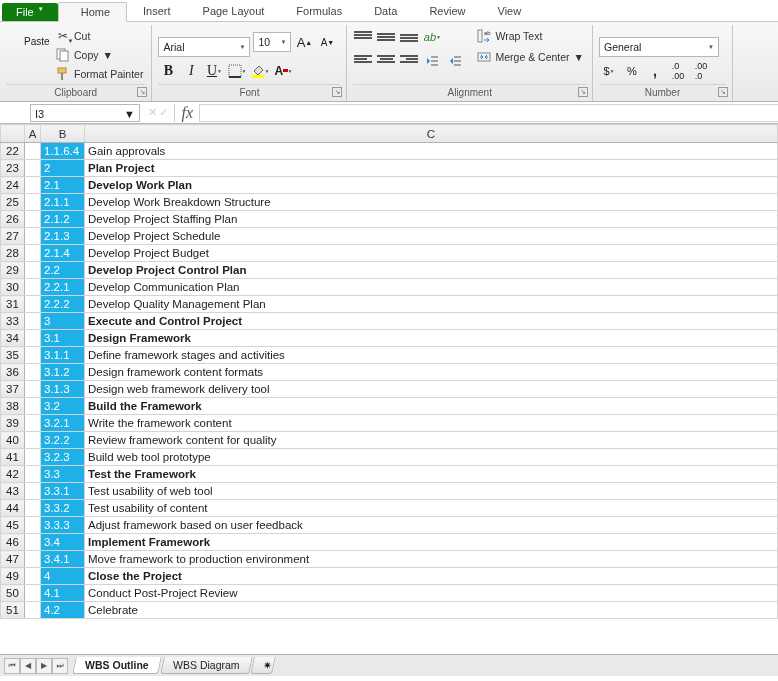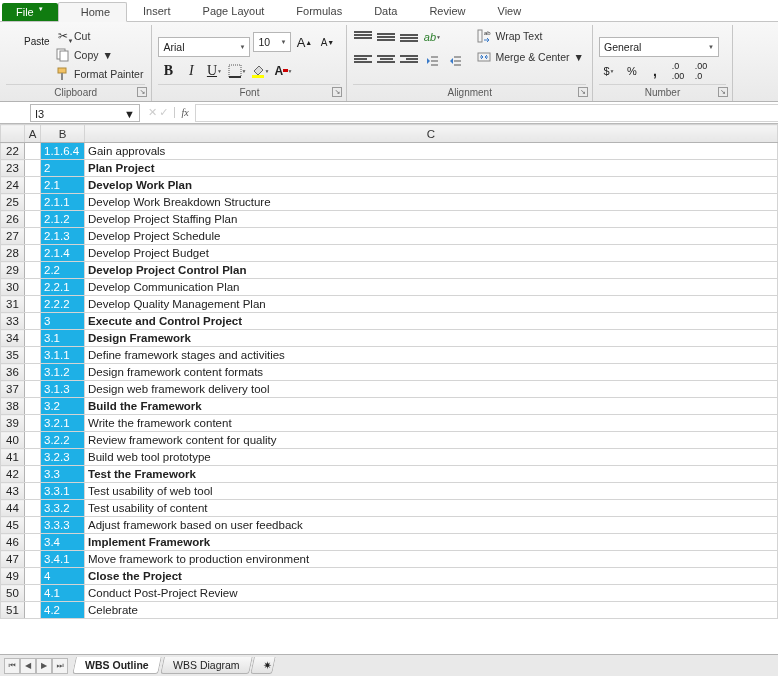--- a/index.html
+++ b/index.html
@@ -39,21 +39,21 @@
 .italI { font-family: "Times New Roman", serif; font-style: italic; font-size: 14px; }
 .undU { font-family: "Times New Roman", serif; text-decoration: underline; font-size: 14px; }
 
 .alignbox { width: 18px; height: 14px; display: inline-block; }
 .alignbox span { display: block; height: 2px; background: #555; margin: 1px 0; }
 
 
 .fxbar { display: flex; align-items: center; height: 22px; border-bottom: 1px solid #b8b8b8; background: #fff; }
 .namebox { width: 110px; border: 1px solid #b8b8b8; margin: 2px 2px 2px 30px; height: 18px; font-size: 11px; padding: 1px 4px; display: flex; align-items: flex-end; justify-content: space-between; }
 .fxbtns { display: flex; align-items: center; gap: 2px; padding: 0 6px; color: #999; }
-.fxlabel { font-style: italic; font-family: "Times New Roman", serif; font-size: 10px; padding: 0 6px; color: #555; border-left: 1px solid #ccc; }
+.fxlabel { font-style: italic; font-family: "Times New Roman", serif; font-size: 16px; padding: 0 6px; color: #555; border-left: 1px solid #ccc; }
 .fxinput { flex: 1; border: 1px solid #d4d4d4; border-right: none; height: 18px; margin: 2px 0; }
 
 
 .sheet { position: relative; height: 530px; overflow: hidden; }
 table.grid { border-collapse: collapse; width: 100%; }
 table.grid th, table.grid td { border: 1px solid #d4d4d4; font-size: 11.5px; font-family: Arial, sans-serif; padding: 0 3px; height: 17px; text-align: left; vertical-align: middle; white-space: nowrap; }
 table.grid th { background: linear-gradient(#f5f5f5,#e6e6e6); color: #333; font-weight: normal; text-align: center; height: 18px; border-bottom: 1px solid #b3b3b3; }
 table.grid th.corner { width: 24px; }
 table.grid td.rh { background: linear-gradient(#f5f5f5,#e6e6e6); text-align: center; width: 24px; border-right: 1px solid #b3b3b3; }
 table.grid td.colA { width: 16px; }

